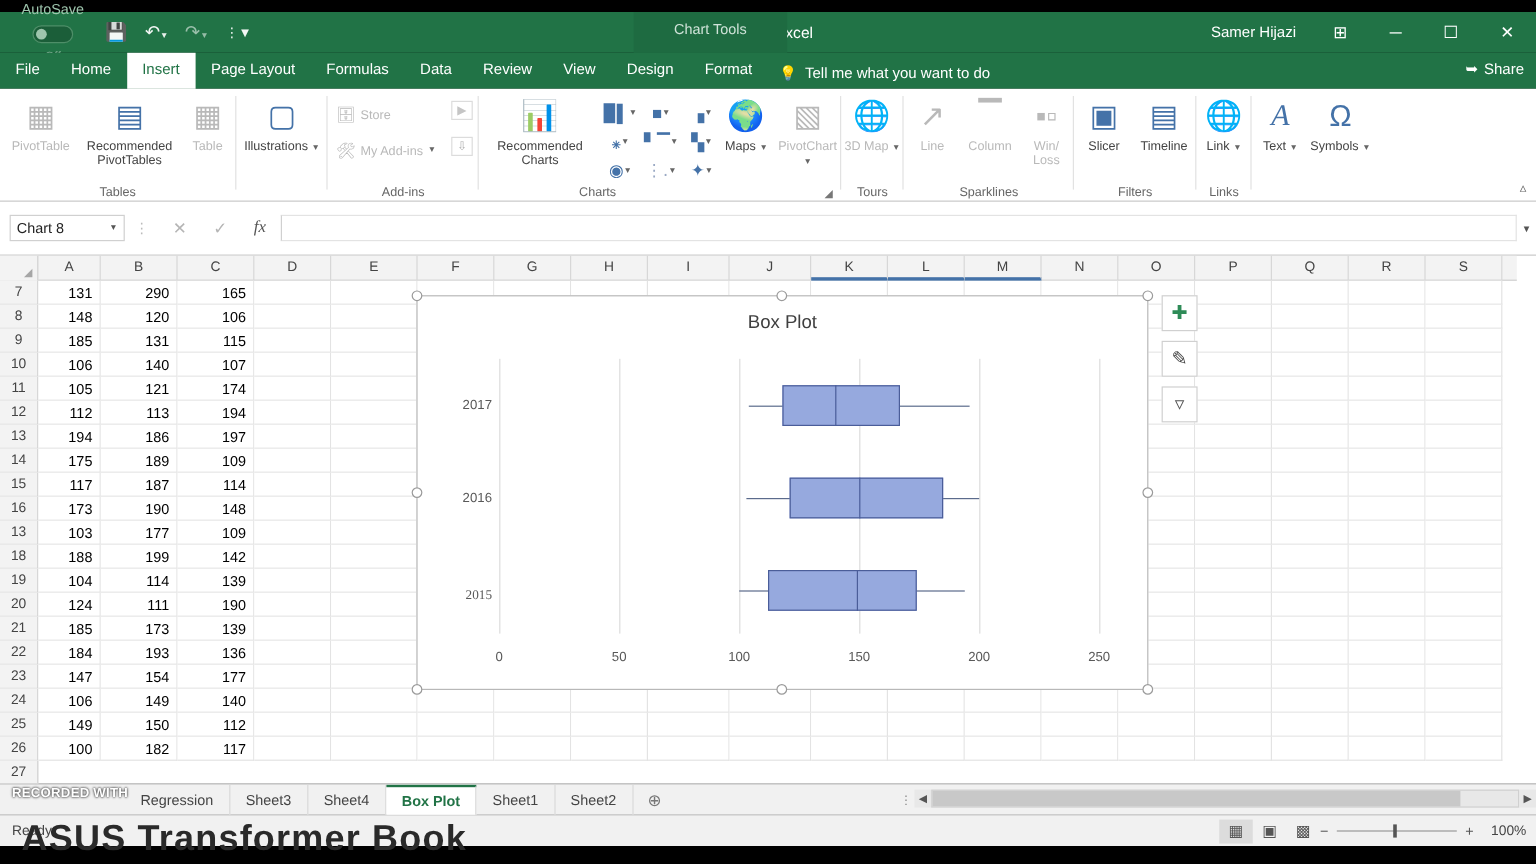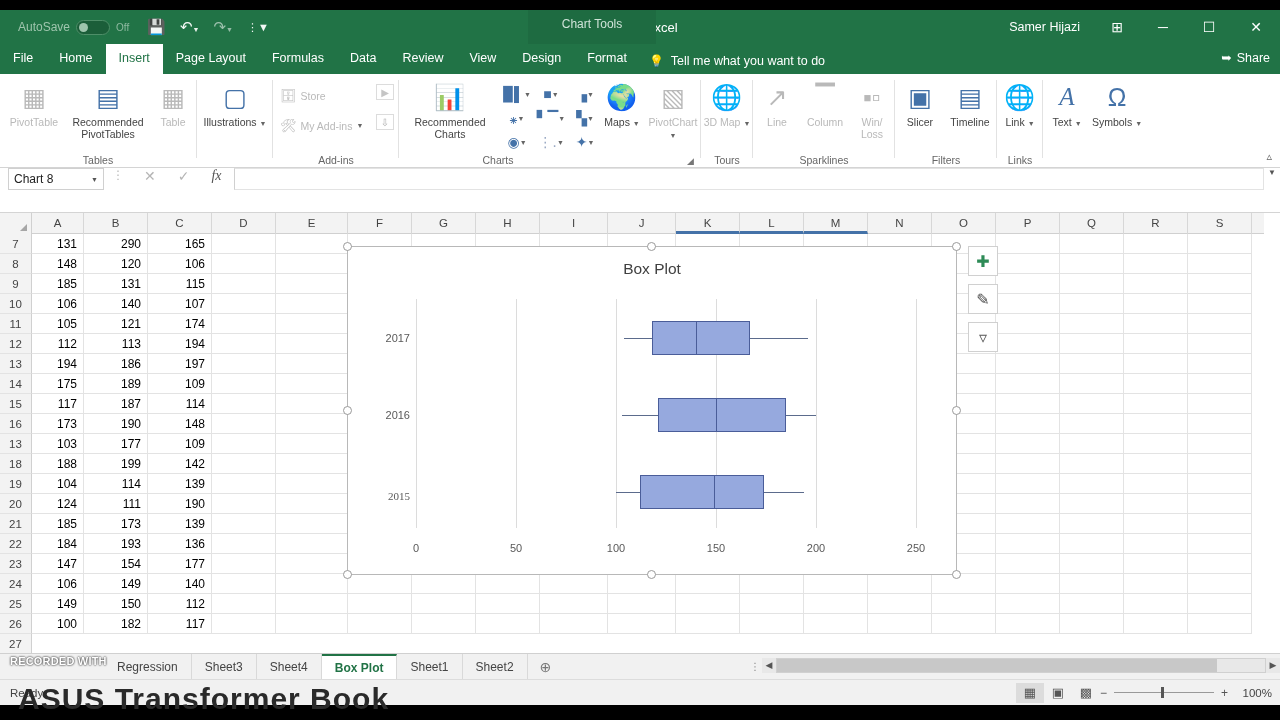--- a/index.html
+++ b/index.html
@@ -9,21 +9,21 @@
     background: #000; overflow: hidden;
     position: relative;
   }
   #app { position: absolute; left: 0; top: 0; width: 1280px; height: 720px; }
 
   
   .titlebar {
     position: absolute; left: 0; top: 10px; width: 1280px; height: 34px;
     background: #217346; display: flex; align-items: center;
   }
-  .tb-autosave { margin-left: 18px; color: #9ec5ad; font-size: 12px; display:flex; align-items:center; gap:6px;}
+  .tb-autosave { margin-left: 18px; color: #9ec5ad; font-size: 12px; display:flex; align-items:center; gap:6px;flex-direction:column;}
   .toggle-pill {
     width: 34px; height: 15px; border-radius: 8px; background: #1b5e39;
     border: 1px solid #4e8e68; position: relative; display:inline-block;
   }
   .toggle-pill::before {
     content:""; position:absolute; left:2px; top:2px; width:9px; height:9px;
     border-radius:50%; background:#9ec5ad;
   }
   .toggle-off { font-size: 10px; color:#8fbaa1; }
   .qat { display:flex; align-items:center; gap:14px; margin-left:18px; color:#fff; }
@@ -78,21 +78,21 @@
     position:absolute; font-size:10.5px; color:#666; display:flex; align-items:center; gap:4px;
   }
   .sbtn .si { font-size:13px; }
   .ic-grid { position:absolute; display:grid; grid-template-columns:repeat(3,34px); grid-template-rows:repeat(3,24px); }
   .ic-cell { display:flex; align-items:center; justify-content:center; font-size:14px; color:#4472a8; }
   .dropcaret { font-size:7px; color:#666; }
 
   
   .formulabar {
     position:absolute; left:0; top:168px; width:1280px; height:45px;
-    background:#fff; display:flex; align-items:flex-start; border-bottom:1px solid #d4d4d4;
+    background:#fff; display:flex; align-items:center; border-bottom:1px solid #d4d4d4;
   }
   .namebox {
     margin-left:8px; width:96px; height:22px; border:1px solid #d0d0d0; background:#fff;
     font-size:12px; display:flex; align-items:center; padding:0 5px; color:#222;
     justify-content:space-between;
   }
   .namebox .cv { font-size:7px; color:#555; }
   .fb-sep { margin:0 8px; color:#bbb; font-size:12px; }
   .fb-icons { display:flex; gap:22px; color:#b5b5b5; font-size:14px; padding:0 12px; }
   .fb-icons .fx { color:#555; font-style:italic; font-family:"Liberation Serif",serif; }

